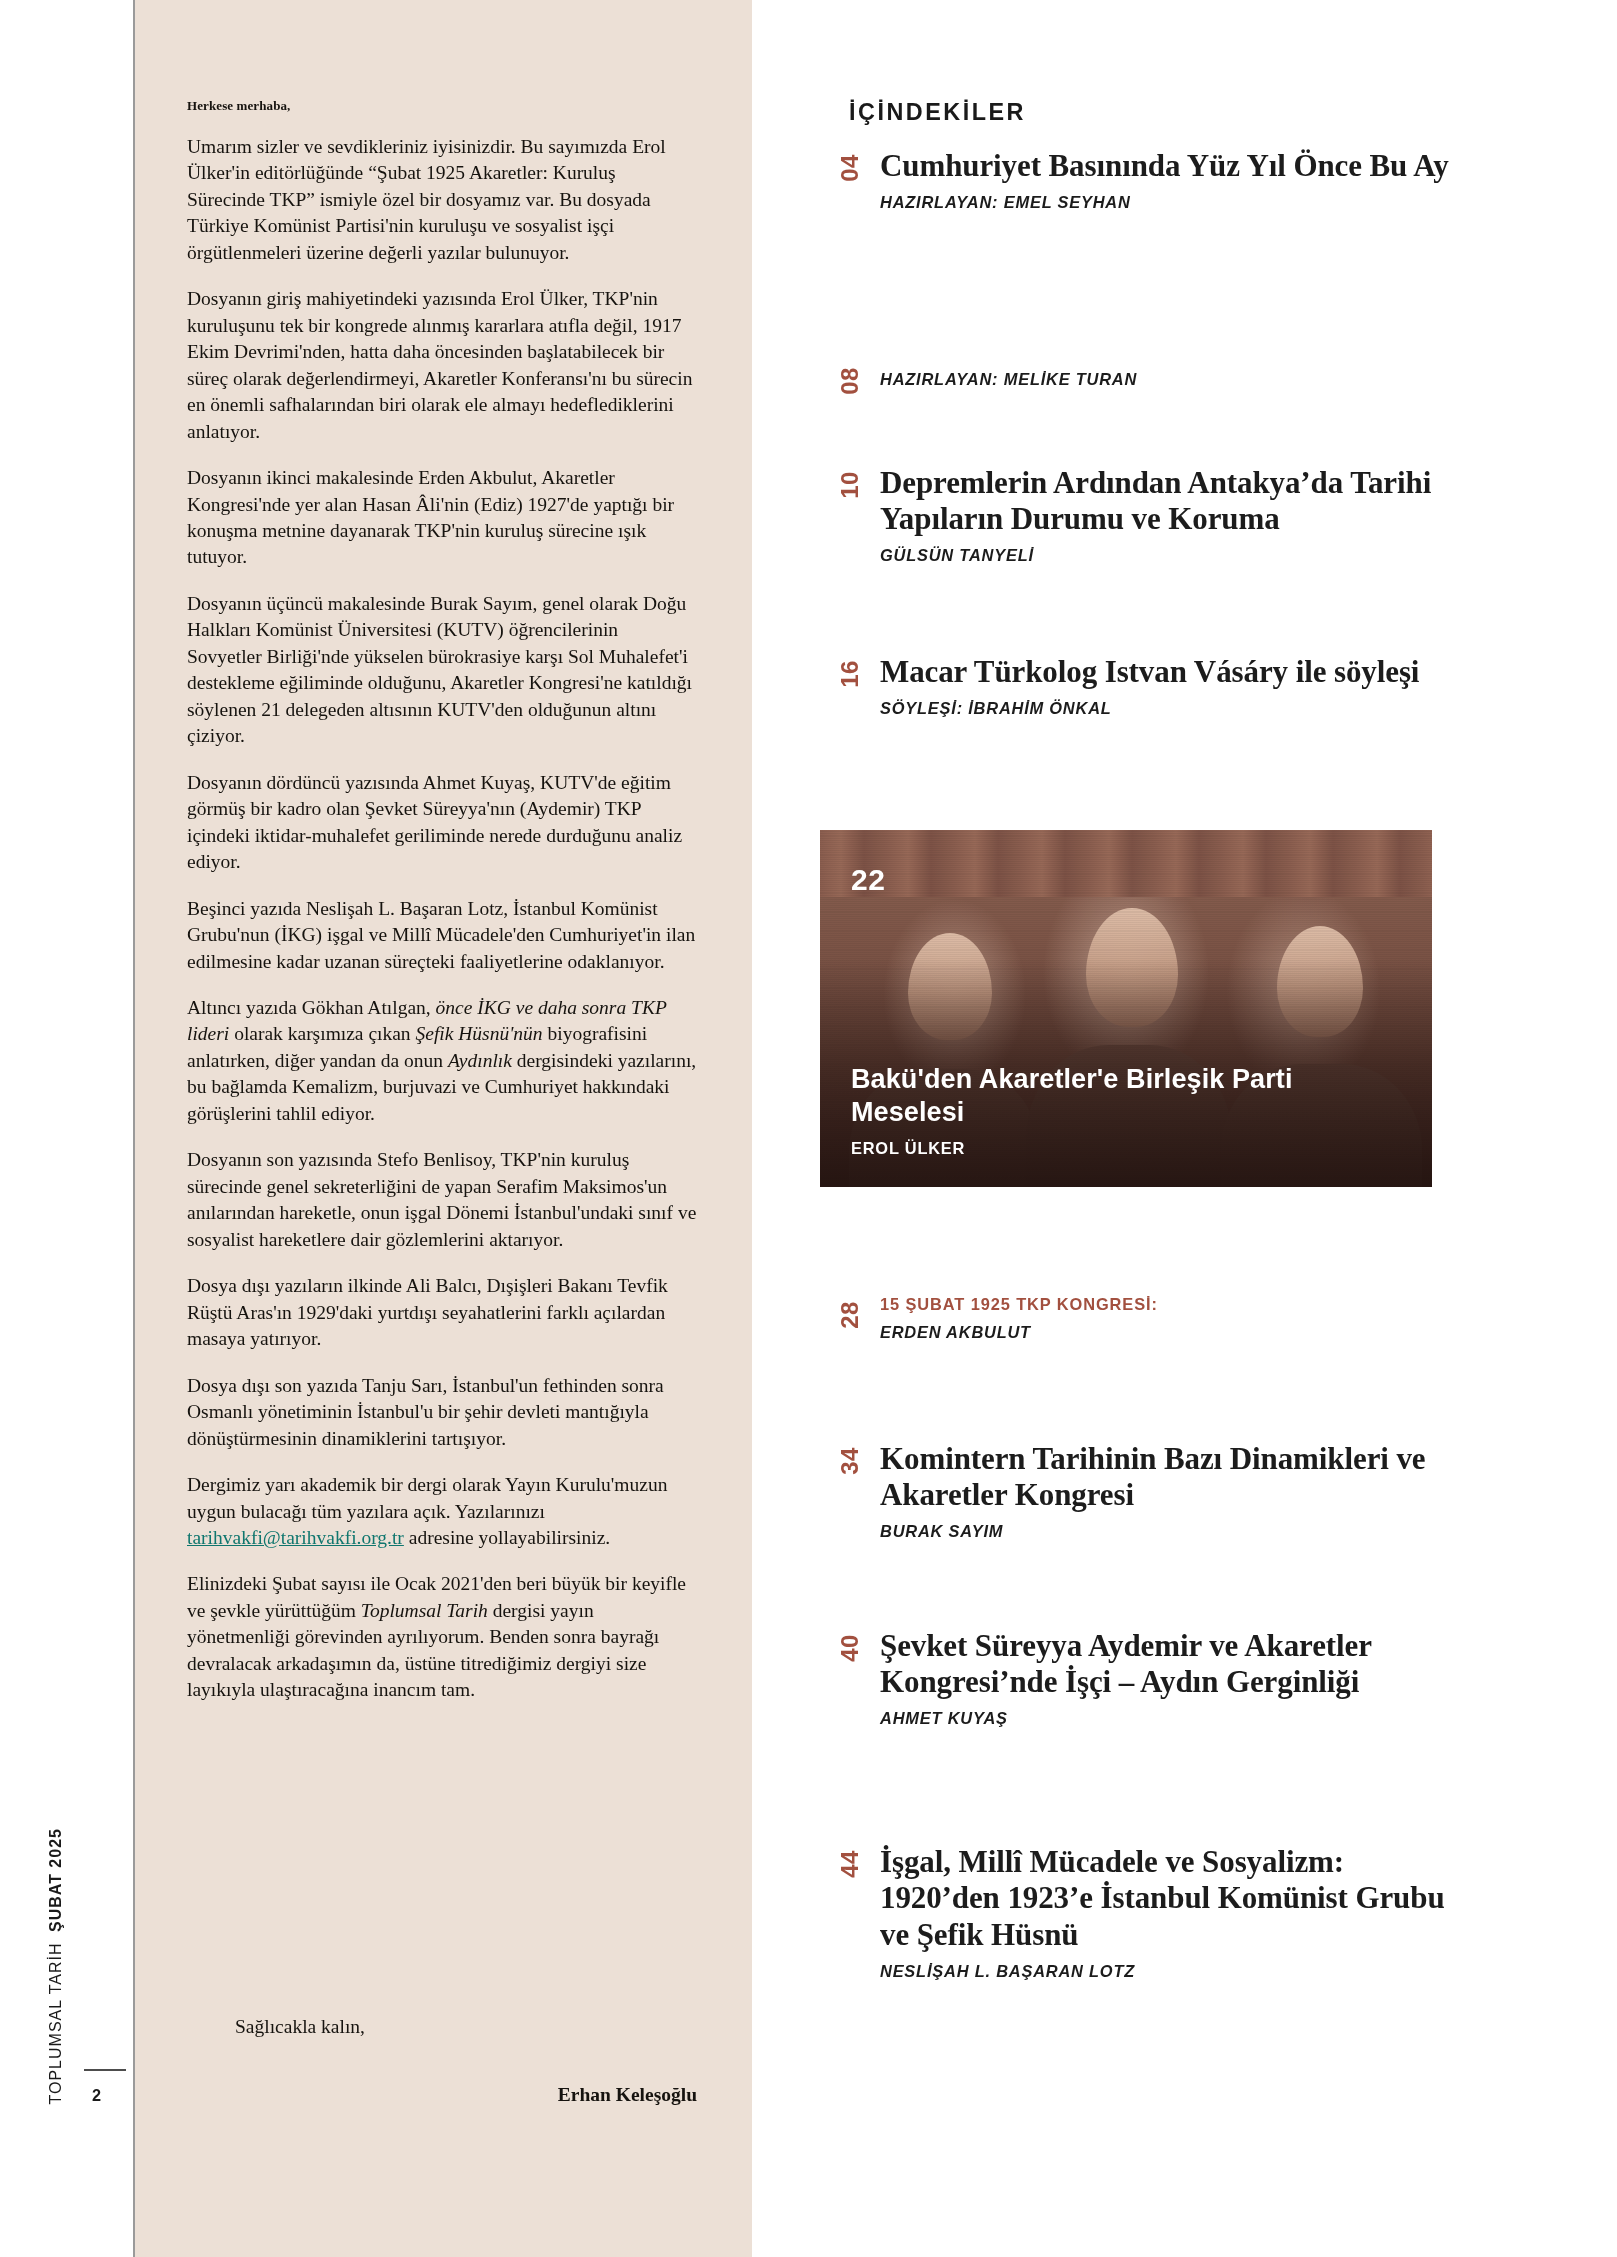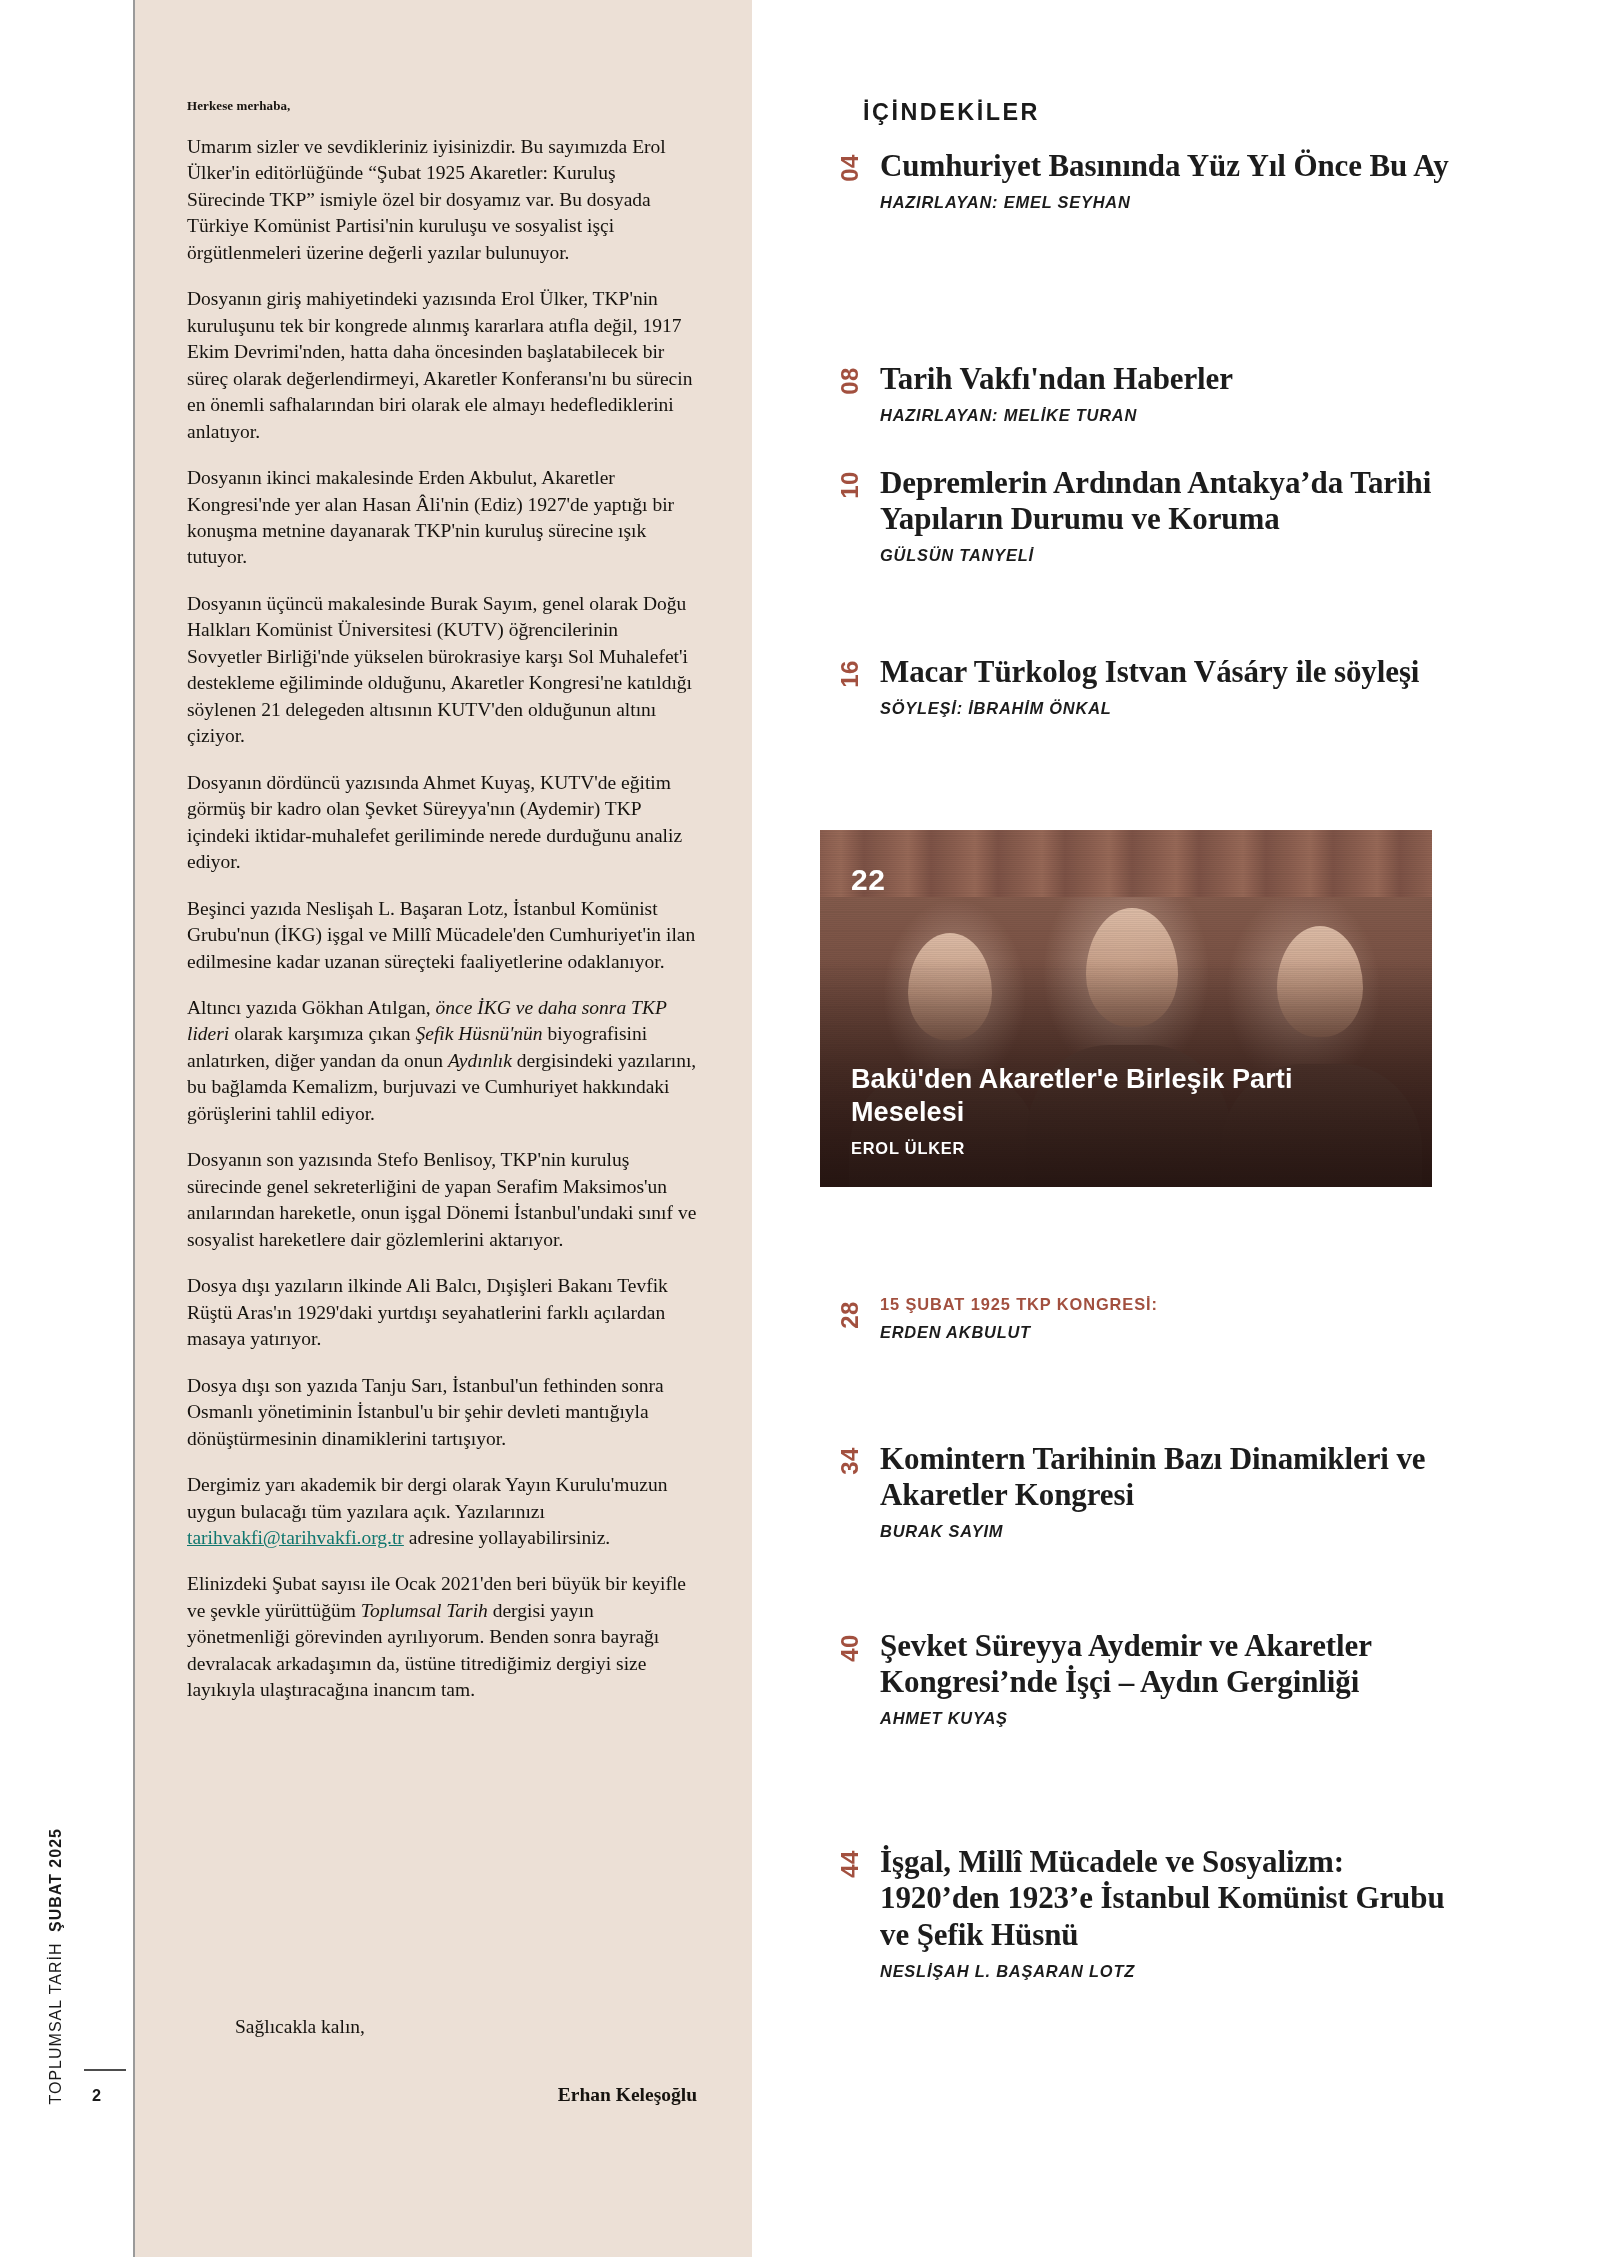--- a/index.html
+++ b/index.html
@@ -130,21 +130,21 @@
   
   #toc {
     position: absolute;
     left: 811px;
     top: 0;
     width: 669px;
     height: 2258px;
   }
   #toc-heading {
     position: absolute;
-    left: 52px;
+    left: 38px;
     top: 99px;
     font-family: "Liberation Sans", sans-serif;
     font-weight: 700;
     font-size: 23.4px;
     letter-spacing: 2.5px;
     color: #1a1a1a;
   }
 
   .toc-entry {
     position: absolute;
@@ -328,21 +328,20 @@
       <div class="toc-num">04</div>
       <div class="toc-body">
         <p class="toc-title">Cumhuriyet Basınında Yüz Yıl Önce Bu Ay</p>
         <p class="toc-author">HAZIRLAYAN: EMEL SEYHAN</p>
       </div>
     </div>
 
     <div class="toc-entry" style="top:361px">
       <div class="toc-num">08</div>
       <div class="toc-body">
-        <p class="toc-title">Tarih Vakfı'ndan Haberler</p>
         <p class="toc-author">HAZIRLAYAN: MELİKE TURAN</p>
       </div>
     </div>
 
     <div class="toc-entry" style="top:465px">
       <div class="toc-num">10</div>
       <div class="toc-body">
         <p class="toc-title">Depremlerin Ardından Antakya’da Tarihi Yapıların Durumu ve Koruma</p>
         <p class="toc-author">GÜLSÜN TANYELİ</p>
       </div>

